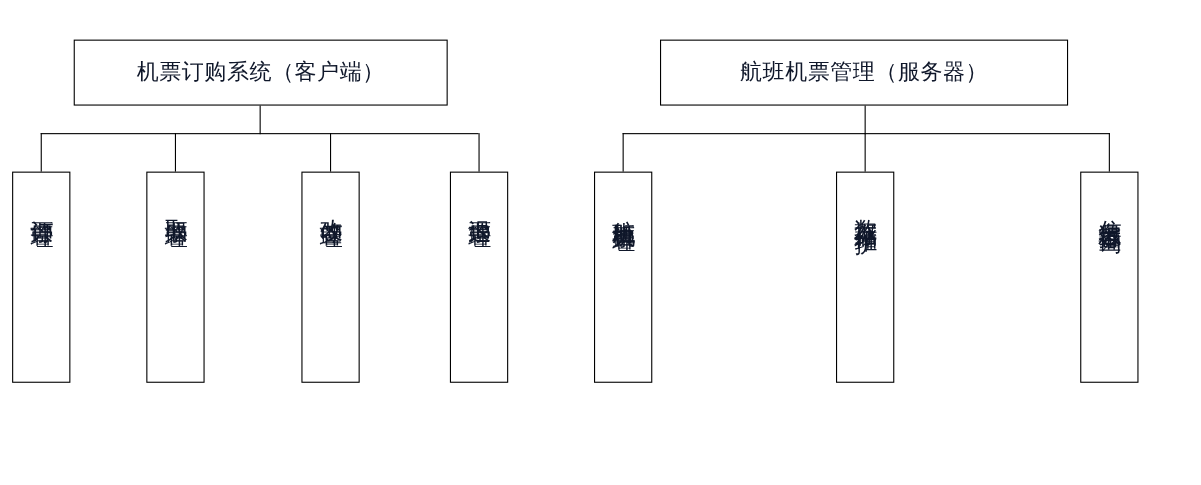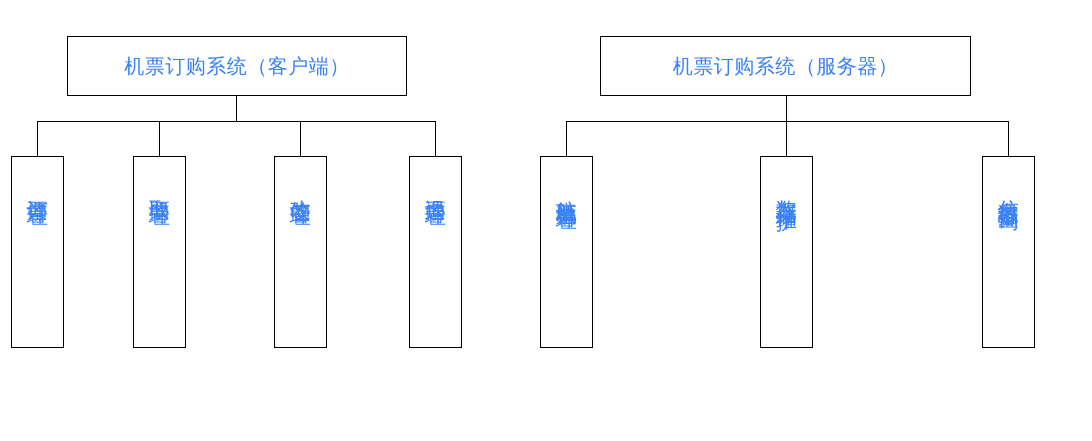--- a/index.html
+++ b/index.html
@@ -24,21 +24,21 @@
     border: 1.3px solid #000000;
     background: #ffffff;
     display: flex;
     align-items: center;
     justify-content: center;
   }
   .node-label {
     display: block;
     line-height: 1.02;
     letter-spacing: 0.5px;
-    color: #3b82f6;
+    color: #0f172a;
   }
   
   .root {
     height: 60px;
   }
   .root .node-label {
     font-size: 20px;
     white-space: nowrap;
     text-align: center;
   }
@@ -92,21 +92,21 @@
 
   <div class="node leaf" style="left:274px; top:156px;">
     <span class="node-label">改签管理</span>
   </div>
 
   <div class="node leaf" style="left:409px; top:156px;">
     <span class="node-label">退票管理</span>
   </div>
 
   <div class="node root" style="left:600px; top:36px; width:371px;">
-    <span class="node-label">机票订购系统（服务器）</span>
+    <span class="node-label">航班机票管理（服务器）</span>
   </div>
 
   <div class="edge edge-v" style="left:786px; top:96px; height:26px;"></div>
   <div class="edge edge-h" style="left:566px; top:121px; width:443px;"></div>
   <div class="edge edge-v" style="left:566px; top:121px; height:36px;"></div>
   <div class="edge edge-v" style="left:786px; top:121px; height:36px;"></div>
   <div class="edge edge-v" style="left:1008px; top:121px; height:36px;"></div>
 
   <div class="node leaf" style="left:540px; top:156px;">
     <span class="node-label">航班机票管理</span>

